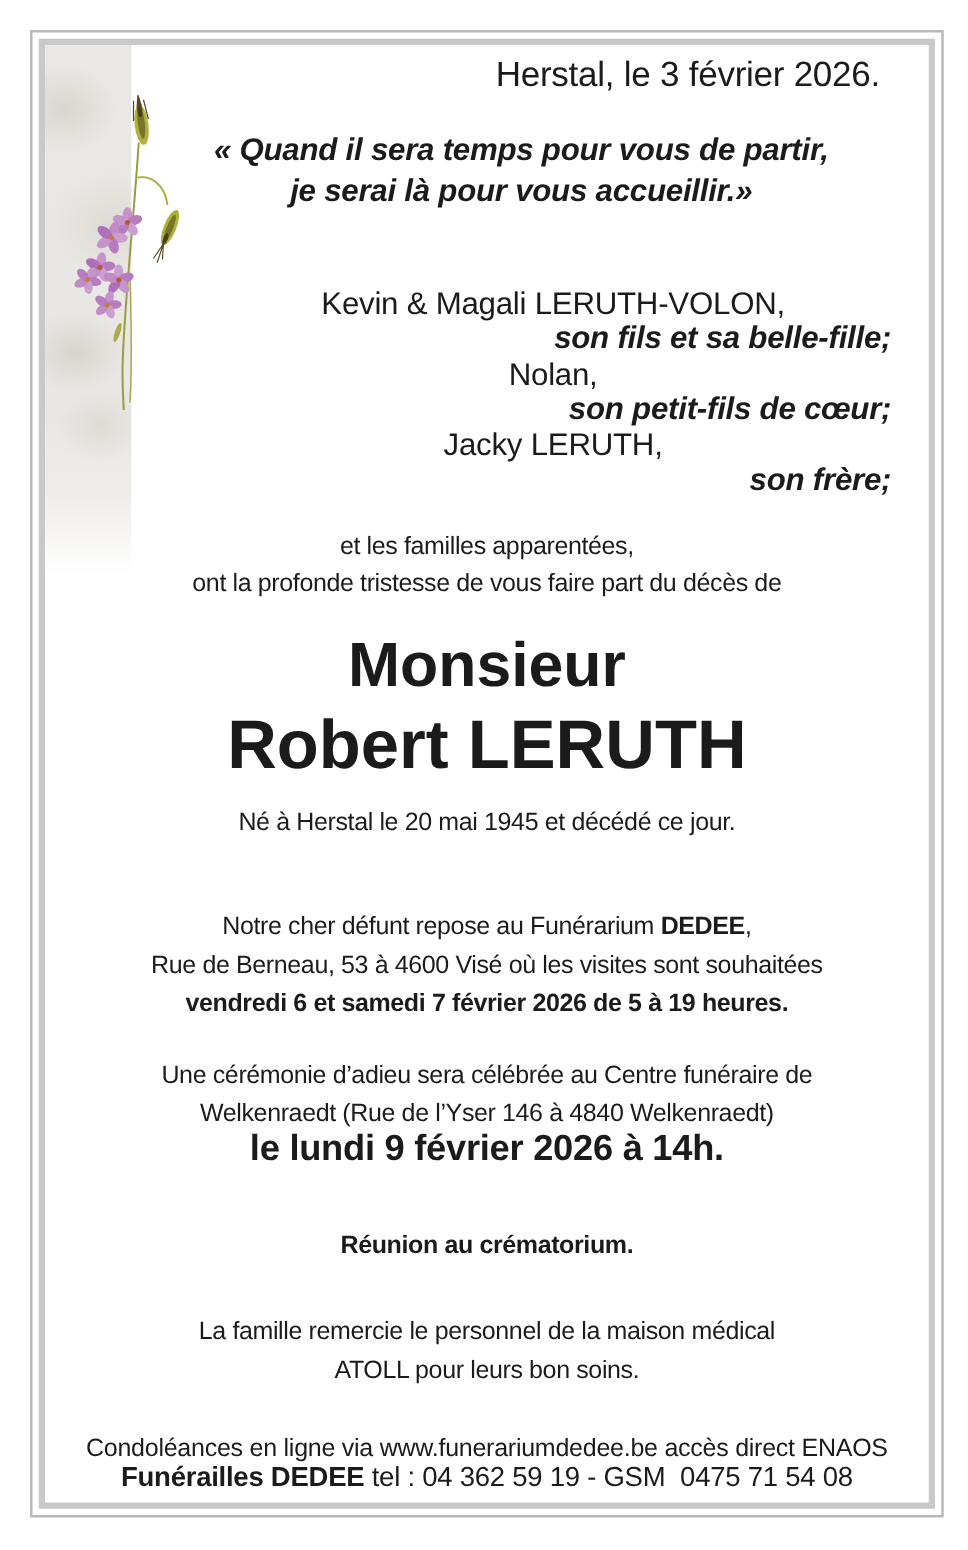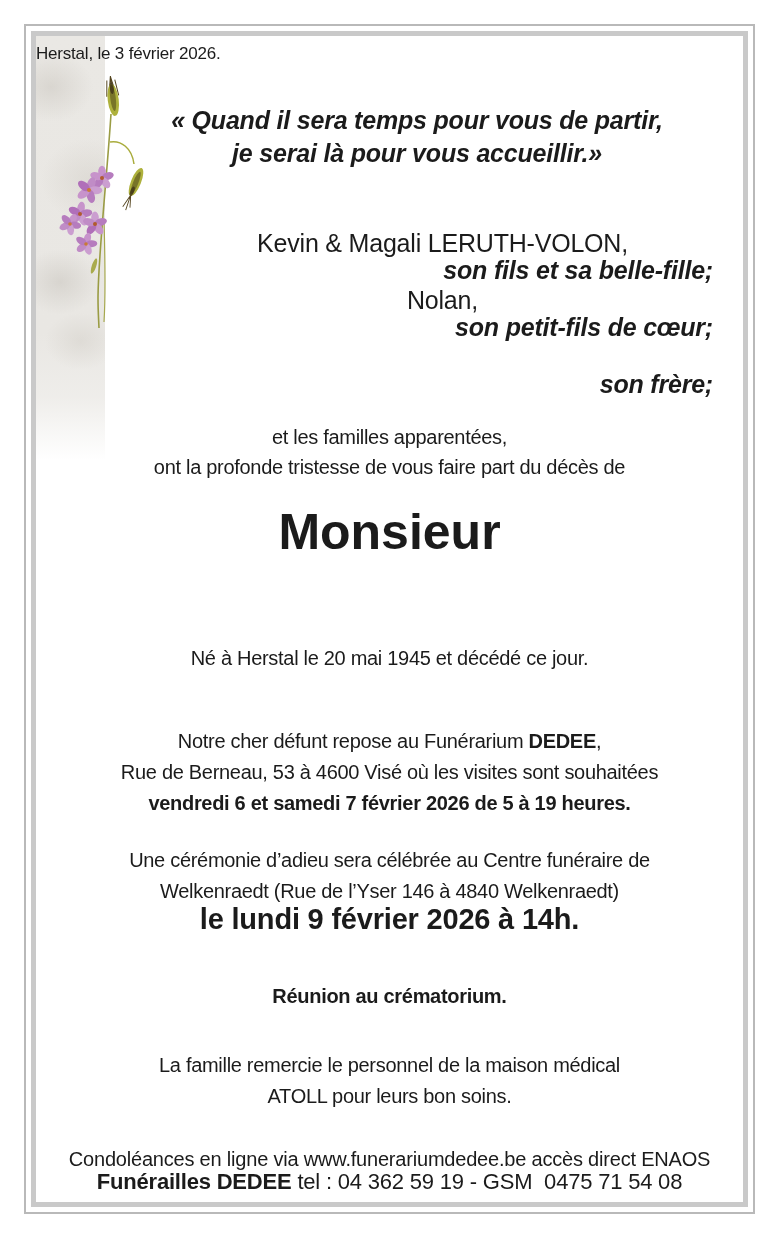--- a/index.html
+++ b/index.html
@@ -29,21 +29,21 @@
       radial-gradient(50px 40px at 65% 72%, rgba(208,204,197,.45), rgba(208,204,197,0) 72%),
       linear-gradient(to bottom, #eae8e4 0%, #e9e7e3 70%, rgba(233,231,227,.75) 85%, rgba(233,231,227,0) 100%);
   }
 
   .flower { position:absolute; left:58px; top:70px; width:100px; height:265px; }
 
   .txt { position:absolute; left:36px; right:31px; text-align:center; font-size:20px; letter-spacing:-0.3px; line-height:30px; }
   .left-col { position:absolute; left:172px; right:61px; text-align:center; font-size:25px; letter-spacing:-0.2px; }
   .right-col { position:absolute; left:172px; right:61px; text-align:right; font-size:25px; font-weight:bold; font-style:italic; letter-spacing:-0.2px; }
 
-  .dateline { position:absolute; top:44px; left:36px; right:70px; text-align:left; font-size:17px; letter-spacing:-0.2px; }
+  .dateline { position:absolute; top:44px; left:36px; right:70px; text-align:right; font-size:28px; letter-spacing:-0.2px; }
   .quote { position:absolute; left:100px; right:40px; text-align:center; font-size:25px; font-weight:bold; font-style:italic; letter-spacing:-0.2px; }
   .q1 { top:106px; } .q2 { top:139px; }
 
   .name-title   { top:503px; font-size:50px; font-weight:bold; line-height:58px; letter-spacing:0; }
   .name-main    { top:564px; font-size:55px; font-weight:bold; line-height:62px; letter-spacing:0; }
   .bold  { font-weight:bold; }
   .big-bold { font-size:29px; font-weight:bold; letter-spacing:-0.2px; }
   .small { font-size:20px; letter-spacing:-0.2px; }
   .footerline { font-size:22px; letter-spacing:-0.2px; }
   .prewrap { white-space:pre-wrap; }
@@ -136,26 +136,28 @@
 
   <div class="dateline">Herstal, le 3 février 2026.</div>
 
   <div class="quote q1">« Quand il sera temps pour vous de partir,</div>
   <div class="quote q2">je serai là pour vous accueillir.»</div>
 
   <div class="left-col" style="top:229px">Kevin &amp; Magali LERUTH-VOLON,</div>
   <div class="right-col" style="top:256px">son fils et sa belle-fille;</div>
   <div class="left-col" style="top:286px">Nolan,</div>
   <div class="right-col" style="top:313px">son petit-fils de cœur;</div>
+  <div class="left-col" style="top:342px">Jacky LERUTH,</div>
   <div class="right-col" style="top:370px">son frère;</div>
 
   <div class="txt" style="top:422px">et les familles apparentées,</div>
   <div class="txt name-title">Monsieur</div>
 
   <div class="txt" style="top:452px">ont la profonde tristesse de vous faire part du décès de</div>
+  <div class="txt name-main">Robert LERUTH</div>
   <div class="txt" style="top:643px">Né à Herstal le 20 mai 1945 et décédé ce jour.</div>
 
   <div class="txt" style="top:726px"><span>Notre cher défunt repose au Funérarium </span><span class="bold">DEDEE</span><span>,</span></div>
   <div class="txt" style="top:757px">Rue de Berneau, 53 à 4600 Visé où les visites sont souhaitées</div>
   <div class="txt bold" style="top:788px">vendredi 6 et samedi 7 février 2026 de 5 à 19 heures.</div>
 
   <div class="txt" style="top:845px">Une cérémonie d’adieu sera célébrée au Centre funéraire de</div>
   <div class="txt" style="top:876px">Welkenraedt (Rue de l’Yser 146 à 4840 Welkenraedt)</div>
   <div class="txt big-bold" style="top:904px">le lundi 9 février 2026 à 14h.</div>
 

